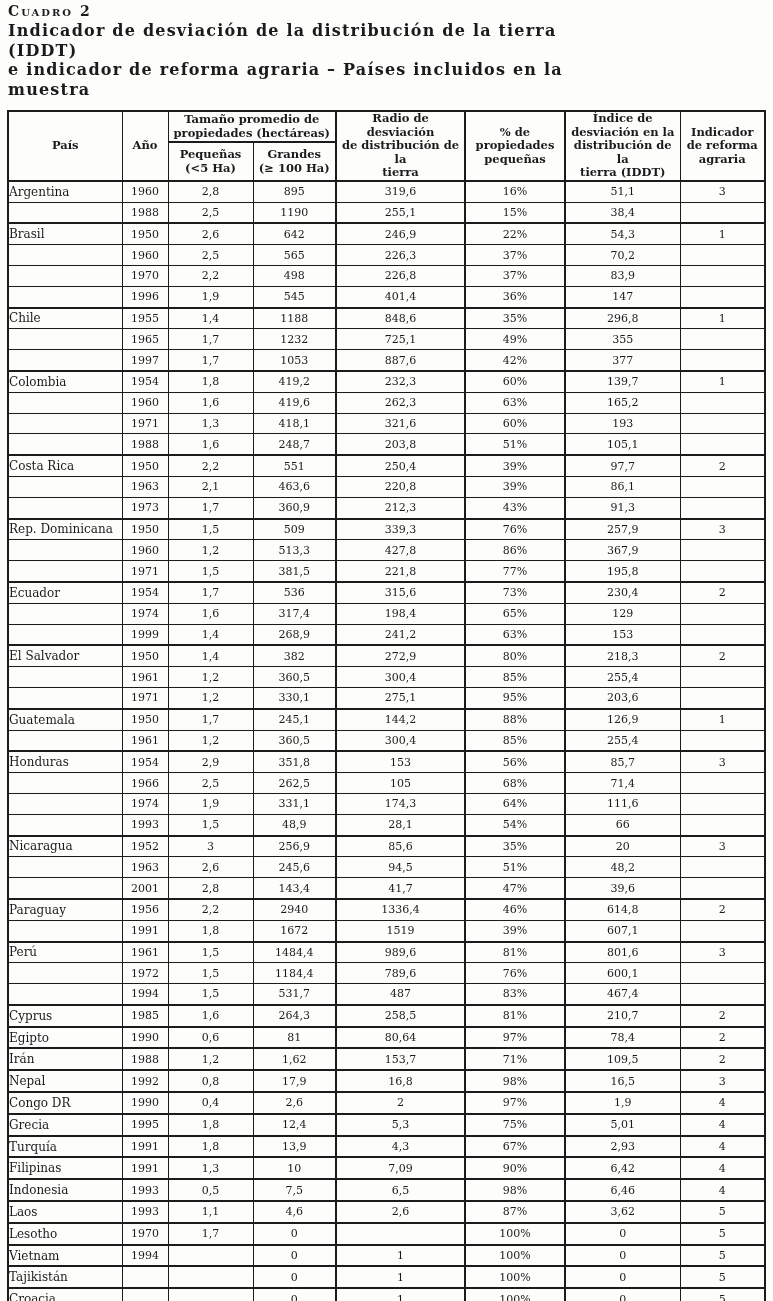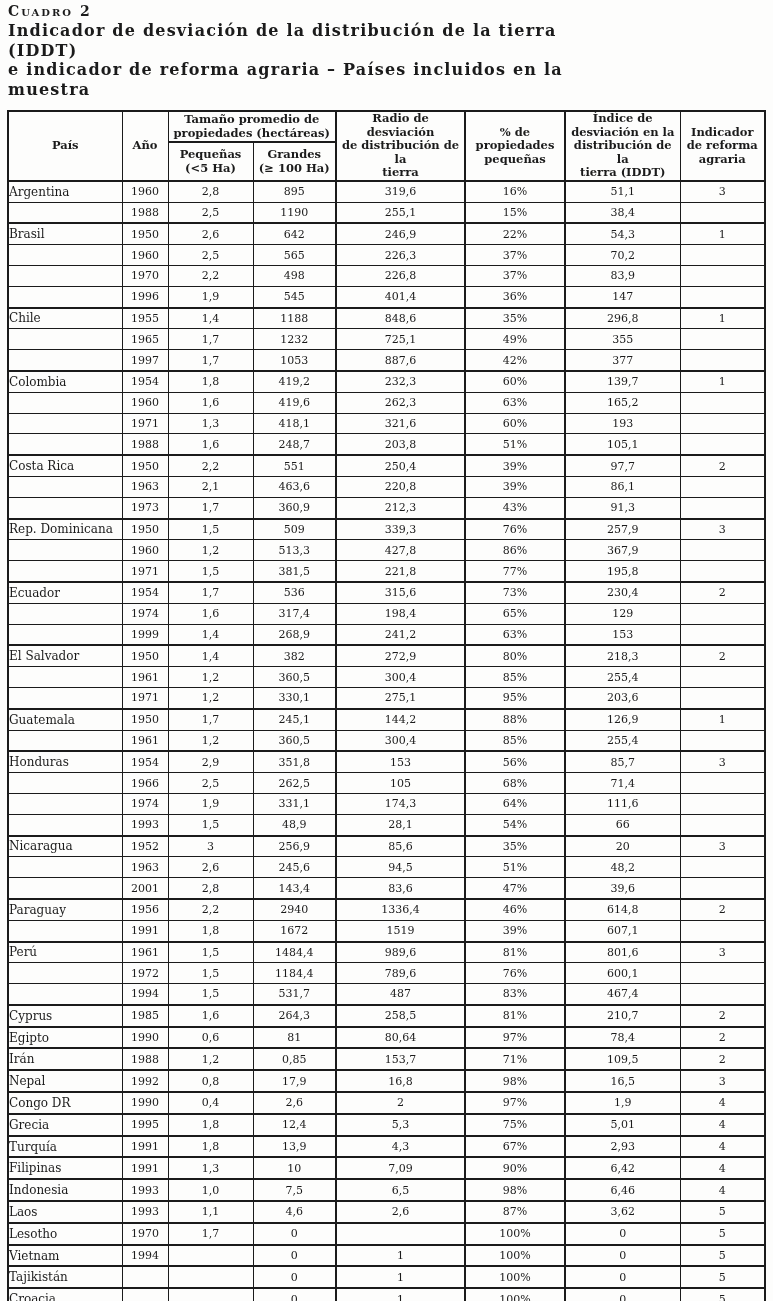--- a/index.html
+++ b/index.html
@@ -452,21 +452,21 @@
           <td>94,5</td>
           <td>51%</td>
           <td>48,2</td>
           <td></td>
         </tr>
         <tr>
           <td class="country"></td>
           <td>2001</td>
           <td>2,8</td>
           <td>143,4</td>
-          <td>83,6</td>
+          <td>41,7</td>
           <td>47%</td>
           <td>39,6</td>
           <td></td>
         </tr>
         <tr class="group-start">
           <td class="country">Paraguay</td>
           <td>1956</td>
           <td>2,2</td>
           <td>2940</td>
           <td>1336,4</td>
@@ -531,21 +531,21 @@
           <td>81</td>
           <td>80,64</td>
           <td>97%</td>
           <td>78,4</td>
           <td>2</td>
         </tr>
         <tr class="group-start">
           <td class="country">Irán</td>
           <td>1988</td>
           <td>1,2</td>
-          <td>0,85</td>
+          <td>1,62</td>
           <td>153,7</td>
           <td>71%</td>
           <td>109,5</td>
           <td>2</td>
         </tr>
         <tr class="group-start">
           <td class="country">Nepal</td>
           <td>1992</td>
           <td>0,8</td>
           <td>17,9</td>
@@ -590,21 +590,21 @@
           <td>1,3</td>
           <td>10</td>
           <td>7,09</td>
           <td>90%</td>
           <td>6,42</td>
           <td>4</td>
         </tr>
         <tr class="group-start">
           <td class="country">Indonesia</td>
           <td>1993</td>
-          <td>1,0</td>
+          <td>0,5</td>
           <td>7,5</td>
           <td>6,5</td>
           <td>98%</td>
           <td>6,46</td>
           <td>4</td>
         </tr>
         <tr class="group-start">
           <td class="country">Laos</td>
           <td>1993</td>
           <td>1,1</td>

